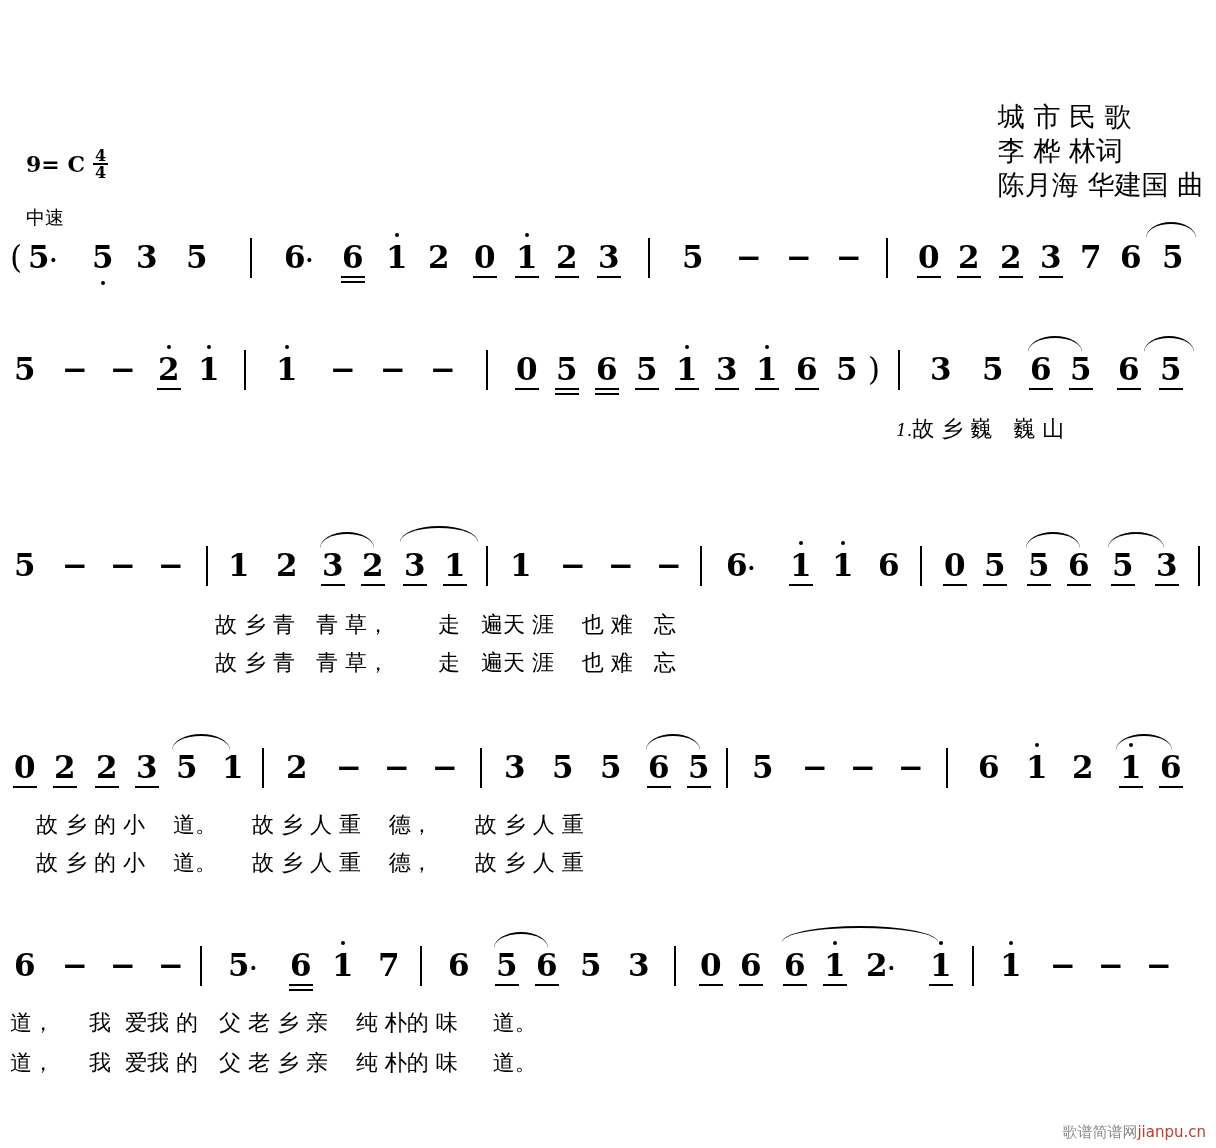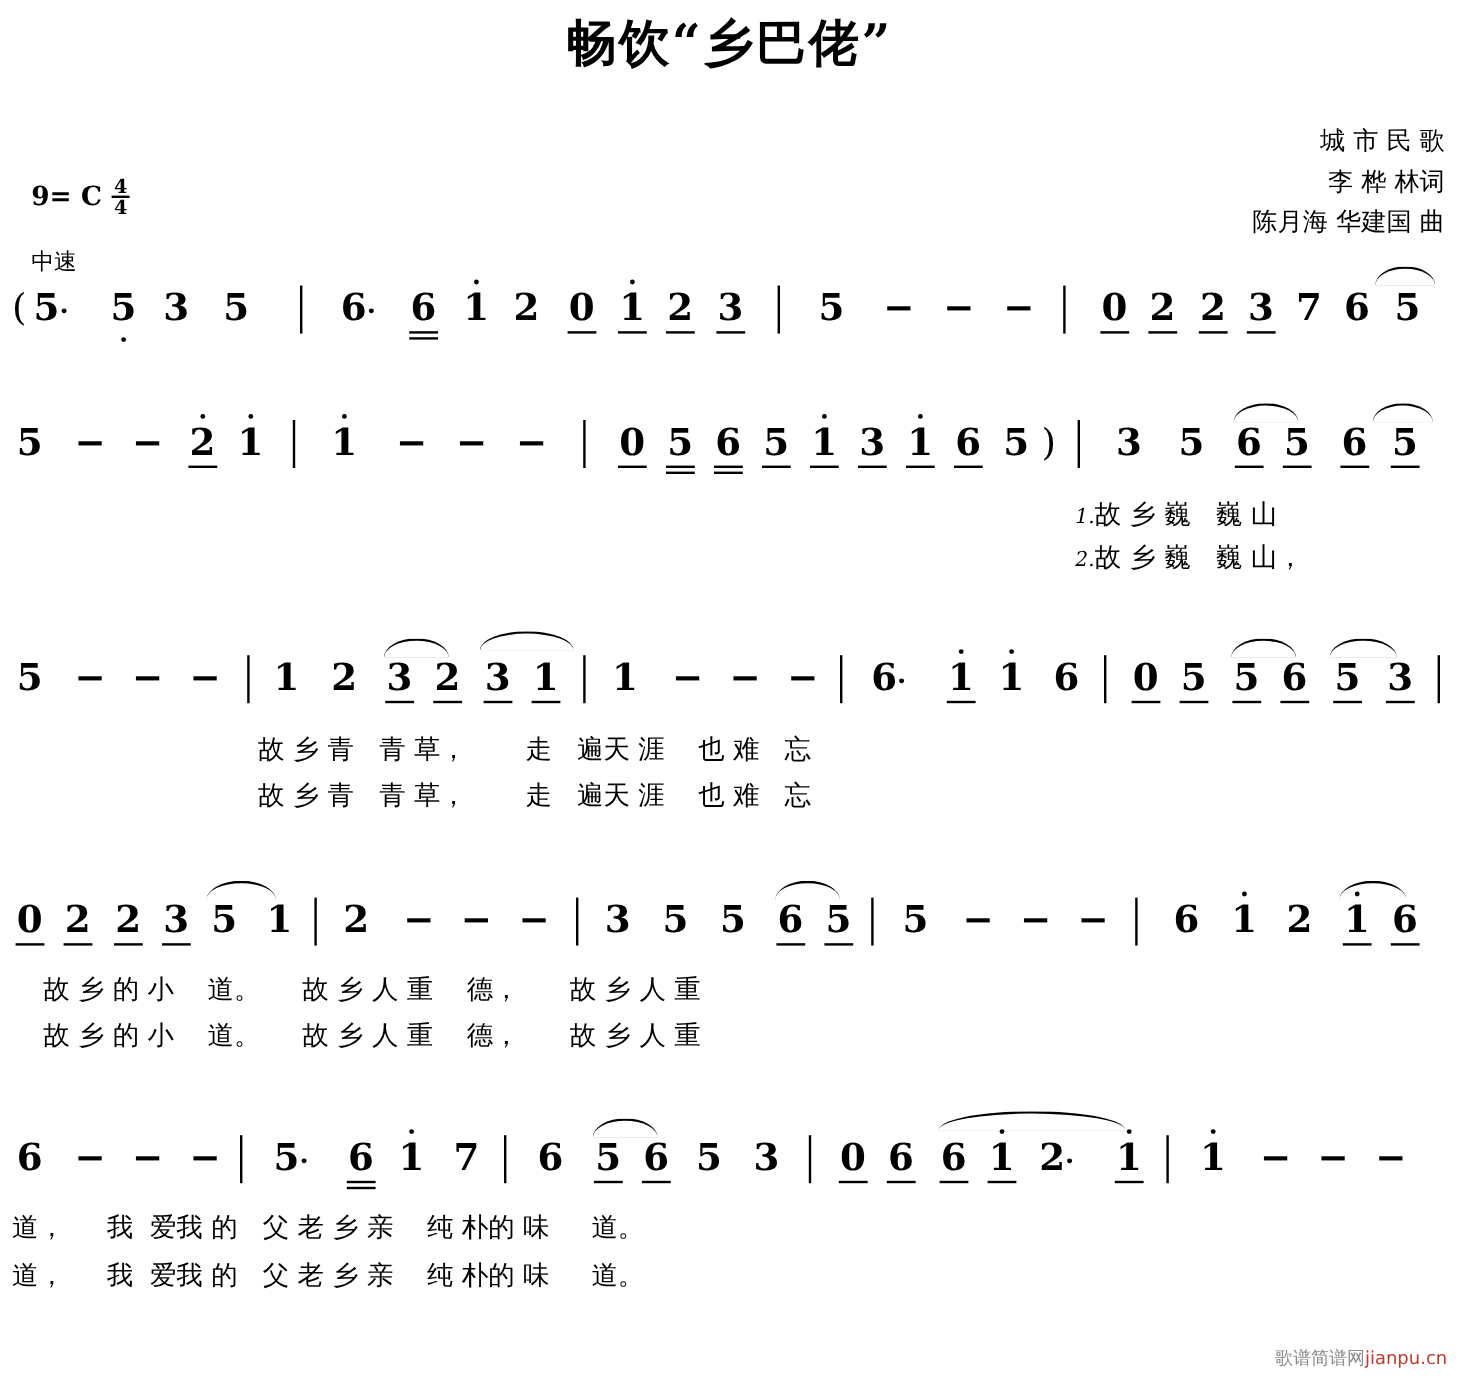--- a/index.html
+++ b/index.html
@@ -30,23 +30,22 @@
     font-family: "DejaVu Serif", "Liberation Serif", serif;
     font-size: 42px;
     font-weight: bold;
     letter-spacing: 2px;
   }
   
   .credits {
     position: absolute;
     top: 100px;
     right: 12px;
-    text-align: right;
-    font-family: "DejaVu Serif", "Liberation Serif", serif;
-    font-size: 21px;
+    font-family: "DejaVu Serif", "Liberation Serif", serif;
+    font-size: 27px;
     line-height: 34px;
   }
   .credits div { white-space: nowrap; }
   
   .keysig {
     position: absolute;
     top: 148px;
     left: 26px;
     font-family: "DejaVu Serif", "Liberation Serif", serif;
     font-size: 22px;
@@ -161,21 +160,20 @@
     color: #8a8a8a;
     font-family: "DejaVu Sans", "Liberation Sans", sans-serif;
   }
   .watermark .red { color: #c0392b; }
 </style>
 </head>
 <body>
 
 <div class="sheet">
 
-  <div class="title">畅饮“乡巴佬”</div>
 
   <div class="credits">
     <div>城 市 民 歌</div>
     <div>李 桦 林词</div>
     <div>陈月海 华建国 曲</div>
   </div>
 
   <div class="keysig">
     <span>9= C</span>
     <span class="frac">
@@ -253,23 +251,20 @@
     <div class="note" style="left:982px; top:0;"><span class="glyph">5</span></div>
     <div class="note" style="left:1030px; top:0;"><span class="glyph u1">6</span></div>
     <div class="note" style="left:1070px; top:0;"><span class="glyph u1">5</span></div>
     <div class="slur" style="left:1028px; top:-16px; width:54px;"></div>
     <div class="note" style="left:1118px; top:0;"><span class="glyph u1">6</span></div>
     <div class="note" style="left:1160px; top:0;"><span class="glyph u1">5</span></div>
     <div class="slur" style="left:1144px; top:-16px; width:50px;"></div>
   </div>
   <div class="lyric" style="top:414px; left:896px;">
     <span class="num">1.</span>故 乡 巍&nbsp;&nbsp; 巍 山
-  </div>
-  <div class="lyric" style="top:450px; left:896px;">
-    <span class="num">2.</span>故 乡 巍&nbsp;&nbsp; 巍 山，
   </div>
 
   <div class="system" style="top:548px;">
     <div class="note" style="left:14px; top:0;">5</div>
     <div class="note" style="left:62px; top:0;">−</div>
     <div class="note" style="left:110px; top:0;">−</div>
     <div class="note" style="left:158px; top:0;">−</div>
     <div class="barline" style="left:206px; top:-2px;"></div>
     <div class="note" style="left:228px; top:0;"><span class="glyph">1</span></div>
     <div class="note" style="left:276px; top:0;"><span class="glyph">2</span></div>

